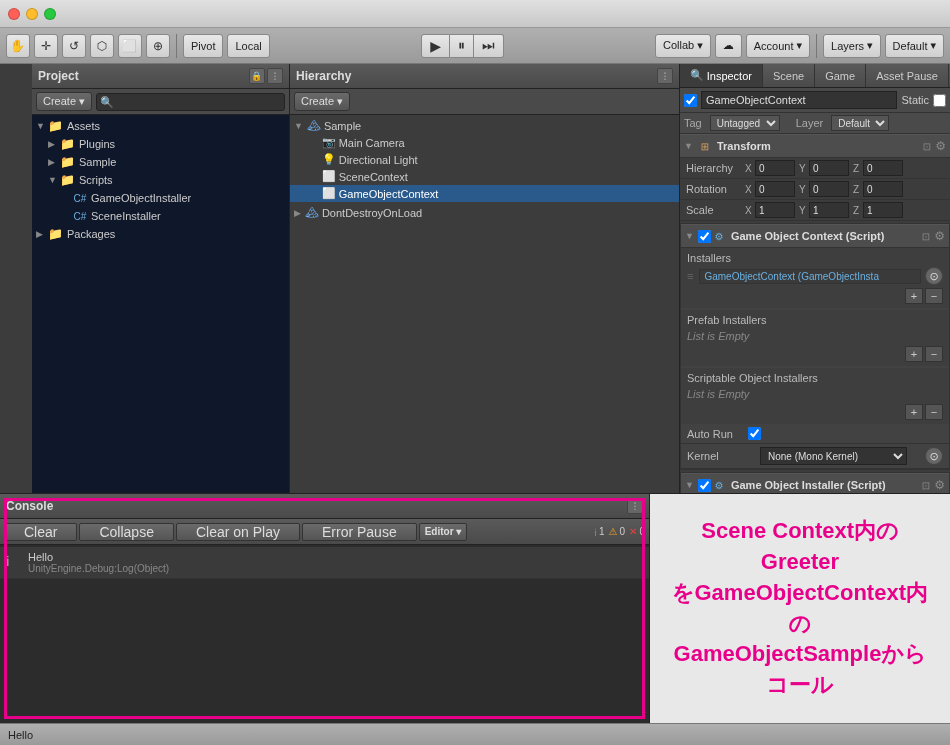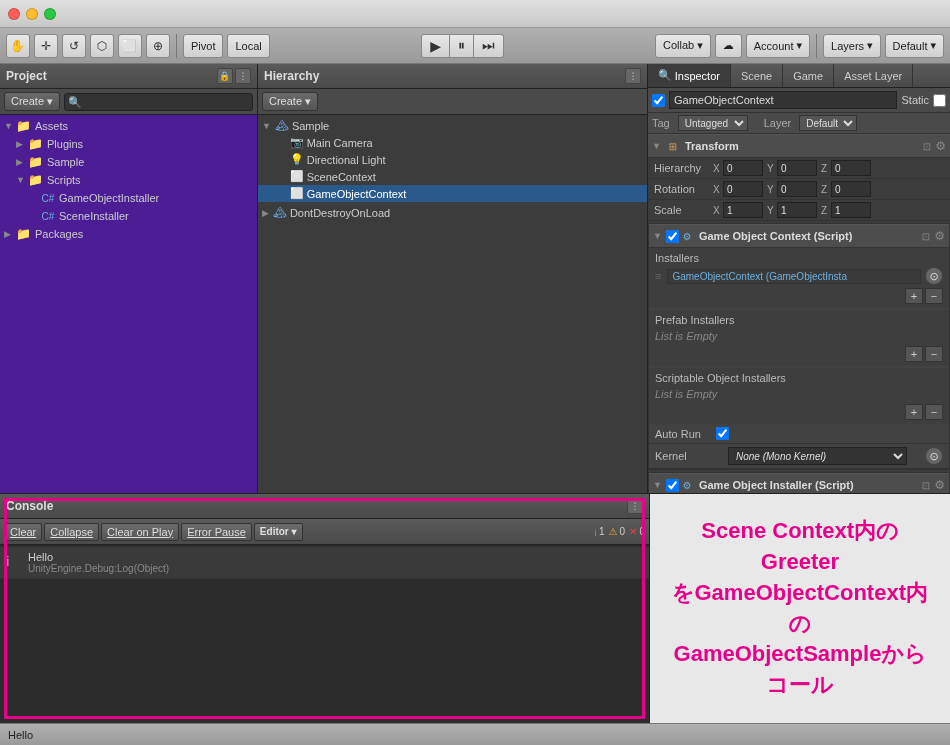--- a/index.html
+++ b/index.html
@@ -106,24 +106,25 @@
       align-items: center;
       padding: 0 8px;
       border-top: 1px solid #777;
       font-size: 11px;
       color: #222;
     }
 
     
     .project-panel {
       width: 258px;
-      background: #4c1d95;
+      background: #0f172a;
       border-right: 1px solid #222;
       display: flex;
       flex-direction: column;
+      margin-left: 32px;
     }
     .panel-header {
       background: linear-gradient(to bottom, #5a5a5a, #4a4a4a);
       padding: 4px 6px;
       display: flex;
       align-items: center;
       justify-content: space-between;
       border-bottom: 1px solid #222;
     }
     .panel-title {
@@ -405,21 +406,20 @@
       border-bottom: 1px solid #333;
     }
     .kernel-dropdown {
       flex: 1;
       background: #333;
       border: 1px solid #222;
       color: #ddd;
       font-size: 10px;
       padding: 1px 3px;
       height: 18px;
-      font-style: italic;
     }
 
     
     .bottom-area {
       height: 230px;
       display: flex;
       background: #3c3c3c;
       border-top: 1px solid #222;
     }
     .console-panel {
@@ -434,26 +434,26 @@
       display: flex;
       align-items: center;
       gap: 2px;
       border-bottom: 1px solid #222;
       height: 26px;
     }
     .console-btn {
       background: linear-gradient(to bottom, #6a6a6a, #555);
       border: 1px solid #333;
       border-radius: 2px;
-      padding: 2px 5px;
-      font-size: 11px;
+      padding: 2px 19px;
+      font-size: 14px;
       color: #ddd;
       cursor: pointer;
       height: 18px;
-      display: flex; align-items: center; text-decoration: underline;
+      display: flex; align-items: center;
     }
     .console-dropdown-btn {
       background: linear-gradient(to bottom, #6a6a6a, #555);
       border: 1px solid #333;
       border-radius: 2px;
       padding: 2px 5px;
       font-size: 10px;
       color: #ddd;
       cursor: pointer;
       height: 18px;
@@ -687,21 +687,21 @@
           <span style="color:#e8a020; margin-right:3px;">🔍</span>
           <span>Inspector</span>
         </div>
         <div class="tab">
           <span>Scene</span>
         </div>
         <div class="tab">
           <span>Game</span>
         </div>
         <div class="tab">
-          <span>Asset Layer</span>
+          <span>Asset Pause</span>
         </div>
       </div>
 
       <div class="inspector-scroll">
 
         <div class="inspector-header-row">
           <input type="checkbox" class="checkbox-input" checked="" style="">
           <input class="go-name-input" type="text" value="GameObjectContext" style="">
           <span class="static-label">Static</span>
           <input type="checkbox" class="static-checkbox" style="">

